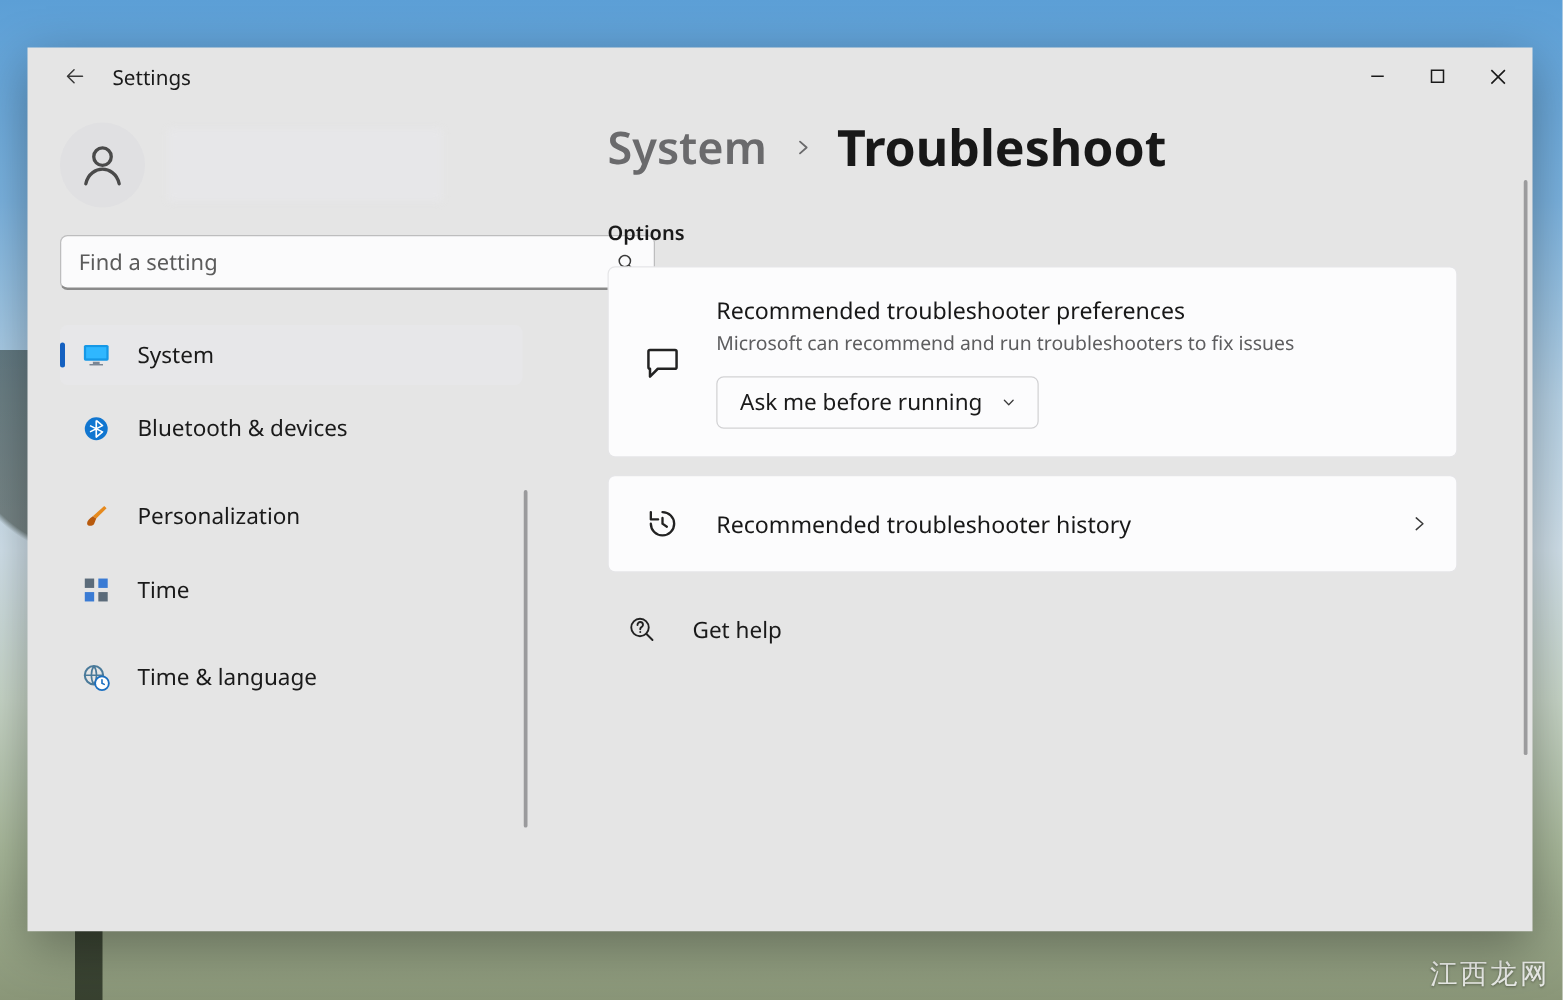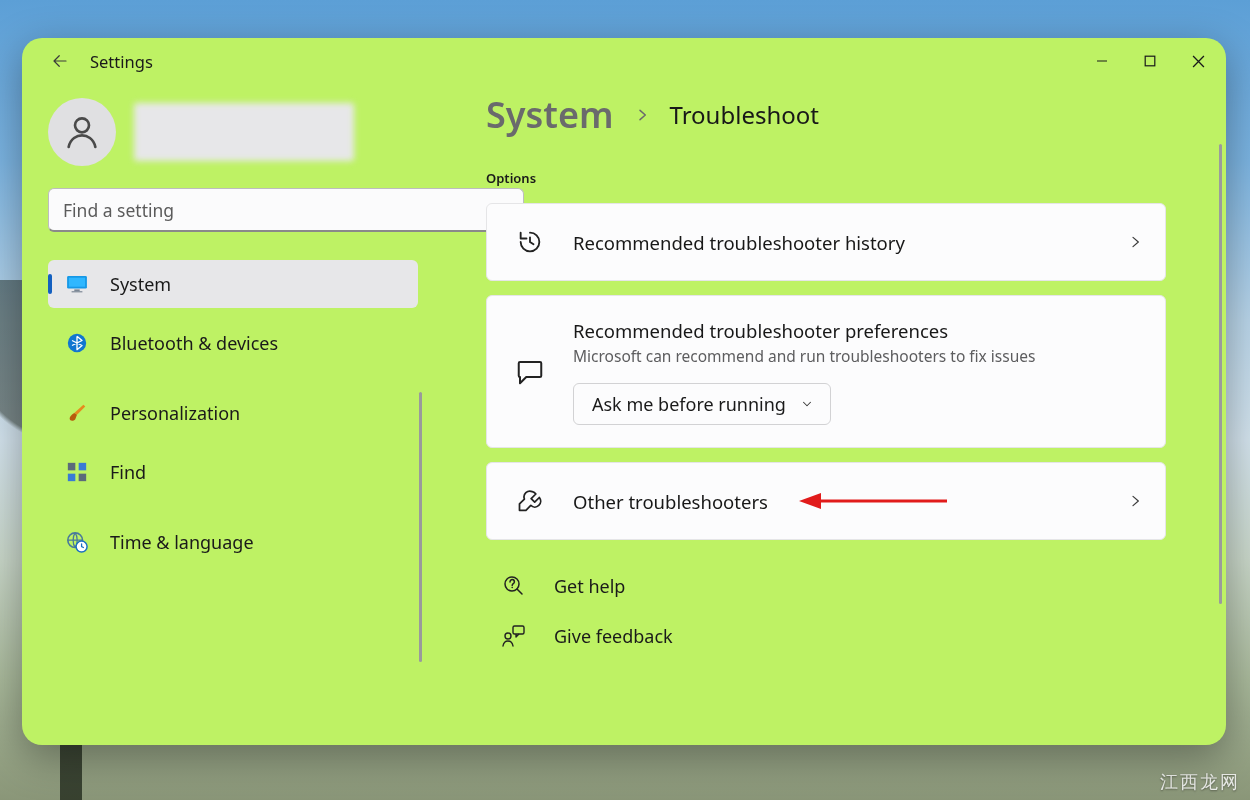--- a/index.html
+++ b/index.html
@@ -8,24 +8,24 @@
     background: linear-gradient(to bottom, #5c9fd6 0%, #7bb3e0 20%, #b8d4e8 40%, #d2e2ec 55%, #c8d6c8 70%, #a8b89a 85%, #8a9678 100%);
     position: relative;
   }
   
   .wallpaper-tree { position:absolute; left:0; bottom:0; width:260px; height:520px; z-index:1; opacity:.85;
     background:
       radial-gradient(circle at 30% 10%, rgba(20,30,18,.55) 0 22%, transparent 23%),
       radial-gradient(circle at 55% 25%, rgba(20,30,18,.45) 0 18%, transparent 19%),
       linear-gradient(to right, rgba(18,26,15,.8), rgba(18,26,15,.8)) 60px 200px/22px 320px no-repeat;
   }
-  .watermark { position:absolute; right:10px; bottom:6px; color:rgba(255,255,255,.85); font-size:18px; letter-spacing:2px; z-index:1; text-shadow:0 1px 2px rgba(0,0,0,.4);}
+  .watermark { position:absolute; right:10px; bottom:6px; color:rgba(255,255,255,.85); font-size:22px; letter-spacing:2px; z-index:1; text-shadow:0 1px 2px rgba(0,0,0,.4);}
   .window {
     position:absolute; top:38px; left:22px; width:1204px; height:707px;
-    background:#bef264; border-radius:20px; box-shadow:0 12px 40px rgba(0,0,0,.35);
+    background:#e5e5e5; border-radius:0; box-shadow:0 12px 40px rgba(0,0,0,.35);
     z-index:5; display:flex; flex-direction:column; overflow:hidden;
   }
   .titlebar { height:46px; display:flex; align-items:center; padding:0 4px 0 22px; }
   .back-btn { width:32px; height:32px; display:flex; align-items:center; justify-content:center; border-radius:4px; }
   .app-title { margin-left:14px; font-size:16.5px; color:#1a1a1a; }
   .win-controls { margin-left:auto; display:flex; }
   .win-btn { width:48px; height:40px; display:flex; align-items:center; justify-content:center; }
   .body { flex:1; display:flex; overflow:hidden; }
   .sidebar { width:430px; padding:12px 0 0 26px; display:flex; flex-direction:column; position:relative; }
   .profile { display:flex; align-items:center; gap:18px; margin:2px 0 22px 0; }
@@ -42,22 +42,22 @@
   .nav-scroll { position:absolute; right:30px; top:308px; width:3.5px; height:270px; background:#9a9a9c; border-radius:3px; }
   .nav-item { display:flex; align-items:center; gap:22px; height:48px; padding:0 16px 0 18px; border-radius:6px; font-size:18px; color:#1a1a1a; cursor:pointer; width:370px; position:relative; }
   .nav-item.selected { background:#e7e7e9; }
   .nav-item.selected::before { content:""; position:absolute; left:0; top:14px; bottom:14px; width:3.5px; background:#1460c0; border-radius:3px; }
   .nav-gap { height:11px; }
   .nav-icon { width:22px; height:22px; display:flex; align-items:center; justify-content:center; }
   .main { flex:1; padding:0 12px 0 34px; overflow:hidden; position:relative; }
   .breadcrumbs { display:flex; align-items:center; gap:20px; margin-top:6px; }
   .bc-parent { font-size:36px; font-weight:600; color:#6a6a6c; }
   .bc-sep { color:#6a6a6c; }
-  .bc-current { font-size:24px; font-weight:400; color:#181818; }
-  .section-head { font-size:13px; font-weight:600; color:#1a1a1a; margin:30px 0 16px 0; }
+  .bc-current { font-size:40px; font-weight:700; color:#181818; }
+  .section-head { font-size:16px; font-weight:600; color:#1a1a1a; margin:30px 0 16px 0; }
   .card { width:680px; background:#fcfcfd; border:1px solid #e5e5e7; border-radius:6px; padding:22px 22px 22px 26px; margin-bottom:14px; display:flex; align-items:center; gap:26px; }
   .card.simple { padding:24px 22px 24px 26px; }
   .card-icon { width:34px; display:flex; align-items:center; justify-content:center; }
   .card-body { flex:1; }
   .card-title { font-size:18.5px; color:#181818; }
   .card-sub { font-size:15.5px; color:#5d5d5f; margin-top:2px; }
   .dropdown { margin-top:16px; display:inline-flex; align-items:center; gap:14px; height:42px; padding:0 16px 0 18px; border:1px solid #d2d2d4; background:#fcfcfd; border-radius:6px; font-size:18px; color:#1a1a1a; }
   .chevron { display:flex; align-items:center; justify-content:center; }
   .link-row { display:flex; align-items:flex-end; gap:28px; height:42px; margin:16px 0 0 16px; font-size:18px; color:#1a1a1a; }
   .link-row + .link-row { margin-top:8px; }
@@ -156,21 +156,21 @@
         <div class="nav-gap"></div>
         <div class="nav-item">
           <span class="nav-icon">
             <svg width="20" height="20" viewBox="0 0 24 24">
                 <rect x="1" y="1" width="9" height="9" fill="#5b6b7a"></rect>
                 <rect x="14" y="1" width="9" height="9" fill="#3a7bd4"></rect>
                 <rect x="1" y="14" width="9" height="9" fill="#3a7bd4"></rect>
                 <rect x="14" y="14" width="9" height="9" fill="#5b6b7a"></rect>
               </svg>
           </span>
-          <span>Find</span>
+          <span>Time</span>
         </div>
         <div class="nav-gap"></div>
         <div class="nav-gap"></div>
         <div class="nav-item">
           <span class="nav-icon">
             <svg width="22" height="22" viewBox="0 0 24 24">
                 <circle cx="10" cy="10" r="8" fill="none" stroke="#4a7a9a" stroke-width="1.8"></circle>
                 <path d="M2 10h16M10 2c3 4 3 12 0 16M10 2c-3 4-3 12 0 16" fill="none" stroke="#4a7a9a" stroke-width="1.4"></path>
                 <circle cx="17" cy="17" r="6" fill="#fff" stroke="#1b6fc0" stroke-width="1.6"></circle>
                 <path d="M17 14v3l2 1" fill="none" stroke="#1b6fc0" stroke-width="1.4" stroke-linecap="round"></path>
@@ -187,38 +187,20 @@
         <span class="bc-parent">System</span>
         <span class="bc-sep">
           <svg width="16" height="20" viewBox="0 0 24 24">
               <path d="M9 5l8 7-8 7" fill="none" stroke="#6a6a6c" stroke-width="2.2" stroke-linecap="round" stroke-linejoin="round"></path>
             </svg>
         </span>
         <span class="bc-current">Troubleshoot</span>
       </div>
 
       <div class="section-head">Options</div>
-
-      <div class="card simple">
-        <div class="card-icon">
-          <svg width="28" height="28" viewBox="0 0 24 24">
-              <path d="M4 12a8 8 0 108-8" fill="none" stroke="#222" stroke-width="1.6" stroke-linecap="round"></path>
-              <path d="M4 4v5h5" fill="none" stroke="#222" stroke-width="1.6" stroke-linecap="round" stroke-linejoin="round"></path>
-              <path d="M12 8v4l3 2" fill="none" stroke="#222" stroke-width="1.6" stroke-linecap="round"></path>
-            </svg>
-        </div>
-        <div class="card-body">
-          <div class="card-title">Recommended troubleshooter history</div>
-        </div>
-        <span class="chevron">
-          <svg width="16" height="16" viewBox="0 0 24 24">
-              <path d="M9 5l8 7-8 7" fill="none" stroke="#3a3a3a" stroke-width="1.8" stroke-linecap="round" stroke-linejoin="round"></path>
-            </svg>
-        </span>
-      </div>
 
       <div class="card">
         <div class="card-icon">
           <svg width="30" height="30" viewBox="0 0 24 24">
               <path d="M4 4h16a1 1 0 011 1v10a1 1 0 01-1 1H9l-5 5v-5a1 1 0 01-1-1V5a1 1 0 011-1z" fill="none" stroke="#222" stroke-width="1.6" stroke-linejoin="round"></path>
             </svg>
         </div>
         <div class="card-body">
           <div class="card-title">Recommended troubleshooter preferences</div>
           <div class="card-sub">Microsoft can recommend and run troubleshooters to fix issues</div>
@@ -226,59 +208,47 @@
             <span>Ask me before running</span>
             <span class="chevron">
               <svg width="14" height="14" viewBox="0 0 24 24">
                   <path d="M6 9l6 6 6-6" fill="none" stroke="#3a3a3a" stroke-width="1.8" stroke-linecap="round" stroke-linejoin="round"></path>
                 </svg>
             </span>
           </div>
         </div>
       </div>
 
-      <div class="card simple" style="position:relative;">
+      <div class="card simple">
         <div class="card-icon">
           <svg width="28" height="28" viewBox="0 0 24 24">
-              <path d="M14 4a5 5 0 00-6.8 6.3L3 14.5V20h5.5l4.2-4.2A5 5 0 0020 9l-4 4-3-3 4-4a5 5 0 00-3-2z" fill="none" stroke="#222" stroke-width="1.5" stroke-linejoin="round"></path>
+              <path d="M4 12a8 8 0 108-8" fill="none" stroke="#222" stroke-width="1.6" stroke-linecap="round"></path>
+              <path d="M4 4v5h5" fill="none" stroke="#222" stroke-width="1.6" stroke-linecap="round" stroke-linejoin="round"></path>
+              <path d="M12 8v4l3 2" fill="none" stroke="#222" stroke-width="1.6" stroke-linecap="round"></path>
             </svg>
         </div>
         <div class="card-body">
-          <div class="card-title">Other troubleshooters</div>
+          <div class="card-title">Recommended troubleshooter history</div>
         </div>
         <span class="chevron">
           <svg width="16" height="16" viewBox="0 0 24 24">
               <path d="M9 5l8 7-8 7" fill="none" stroke="#3a3a3a" stroke-width="1.8" stroke-linecap="round" stroke-linejoin="round"></path>
             </svg>
         </span>
-        <svg class="annot-arrow" style="left:310px; top:50%; transform:translateY(-50%);" width="150" height="24" viewBox="0 0 150 24">
-          <line x1="20" y1="12" x2="150" y2="12" stroke="#e11b1b" stroke-width="3"></line>
-          <polygon points="2,12 24,4 24,20" fill="#e11b1b"></polygon>
-        </svg>
-      </div>
+      </div>
+
 
       <div class="link-row">
         <span>
           <svg width="24" height="24" viewBox="0 0 24 24">
               <circle cx="10" cy="10" r="7" fill="none" stroke="#222" stroke-width="1.5"></circle>
               <path d="M8 8c0-1.4 1-2.4 2.2-2.4S12.4 6.6 12.4 8c0 1-1 1.4-1.6 2-.4.4-.6.8-.6 1.4" fill="none" stroke="#222" stroke-width="1.5" stroke-linecap="round"></path>
               <circle cx="10.2" cy="13.5" r=".8" fill="#222"></circle>
               <path d="M15 15l5 5" stroke="#222" stroke-width="1.5" stroke-linecap="round"></path>
             </svg>
         </span>
         <span>Get help</span>
       </div>
-      <div class="link-row">
-        <span>
-          <svg width="24" height="24" viewBox="0 0 24 24">
-              <rect x="11" y="2" width="11" height="8" rx="1.5" fill="none" stroke="#222" stroke-width="1.4"></rect>
-              <path d="M14 10v3l3-3" fill="none" stroke="#222" stroke-width="1.4" stroke-linejoin="round"></path>
-              <circle cx="6" cy="12" r="3" fill="none" stroke="#222" stroke-width="1.4"></circle>
-              <path d="M1 22c.6-3.6 3-5 5-5s4.4 1.4 5 5" fill="none" stroke="#222" stroke-width="1.4" stroke-linecap="round"></path>
-            </svg>
-        </span>
-        <span>Give feedback</span>
-      </div>
 
       <div class="main-scroll"></div>
     </main>
   </div>
 </div>
 
 </body></html>

